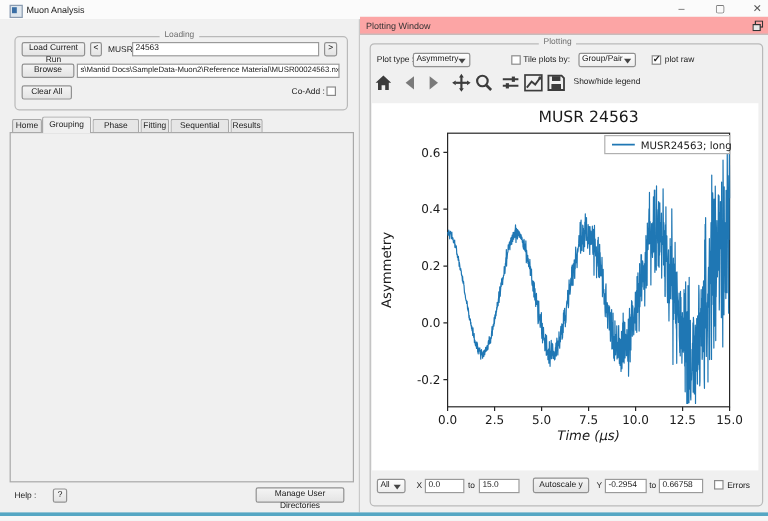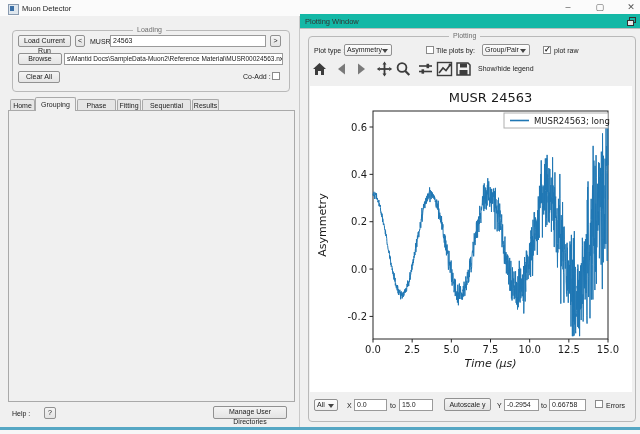--- a/index.html
+++ b/index.html
@@ -9,21 +9,21 @@
   .abs{position:absolute;}
   
   .titlebar{left:0;top:0;width:640px;height:16px;background:#fbfbfb;border-bottom:1px solid #e3e3e3;}
   .apptitle{left:22px;top:4px;font-size:7.5px;color:#222;}
   .appicon{left:8px;top:4px;width:9px;height:9px;background:#dfe7ee;border:1px solid #8a9bb0;}
   .appicon i{position:absolute;left:1px;top:1px;width:4px;height:5px;background:#3a6ea5;display:block;}
   .wbtn{top:1px;width:22px;height:13px;text-align:center;font-size:9px;color:#555;line-height:13px;cursor:default;}
   
   .leftpane{left:0;top:16px;width:299px;height:411px;background:#f0f0f0;border-right:1px solid #c9c9c9;}
   .rightpane{left:300px;top:14px;width:340px;height:413px;background:#f0f0f0;}
-  .docktitle{left:0;top:0;width:340px;height:14px;background:#14b8a6;border-bottom:1px solid #bdbdbd;}
+  .docktitle{left:0;top:0;width:340px;height:14px;background:#fca5a5;border-bottom:1px solid #bdbdbd;}
   .docktitle span{position:absolute;left:5px;top:3px;font-size:7.5px;color:#333;}
   
   .groupbox{border:1px solid #b9b9b9;border-radius:4px;}
   .grouplabel{position:absolute;top:-5px;background:#f0f0f0;padding:0 4px;color:#6e6e6e;font-size:7px;}
   .btn{background:linear-gradient(#f4f4f4,#e4e4e4);border:1px solid #919191;border-radius:2px;
        text-align:center;color:#1a1a1a;font-size:7px;line-height:10px;box-sizing:border-box;}
   .field{background:#fff;border:1px solid #9a9a9a;box-sizing:border-box;font-size:7px;
          line-height:10px;padding:0 2px;white-space:nowrap;overflow:hidden;}
   .lbl{font-size:7px;color:#1a1a1a;white-space:nowrap;}
   .cb{width:8px;height:8px;background:#fff;border:1px solid #8a8a8a;box-sizing:border-box;}
@@ -50,21 +50,21 @@
   .bottomwhite{left:0;top:430px;width:640px;height:4px;background:#f7f7f7;}
   text{font-family:"DejaVu Sans",sans-serif;fill:#1a1a1a;}
 </style>
 </head>
 <body>
 
 <div class="abs titlebar"></div>
 <div class="abs appicon">
     <i></i>
   </div>
-<div class="abs apptitle">Muon Detector</div>
+<div class="abs apptitle">Muon Analysis</div>
 <div class="abs wbtn" style="left:557px;">–</div>
 <div class="abs wbtn" style="left:589px;">▢</div>
 <div class="abs wbtn" style="left:620px;">✕</div>
 
 <div class="abs leftpane">
 
   <div class="abs groupbox" style="left:12px;top:14px;width:276px;height:60px;">
     <span class="grouplabel" style="left:120px;">Loading</span>
   </div>
   <div class="abs btn" style="left:18px;top:19px;width:53px;height:12px;">Load Current Run</div>

